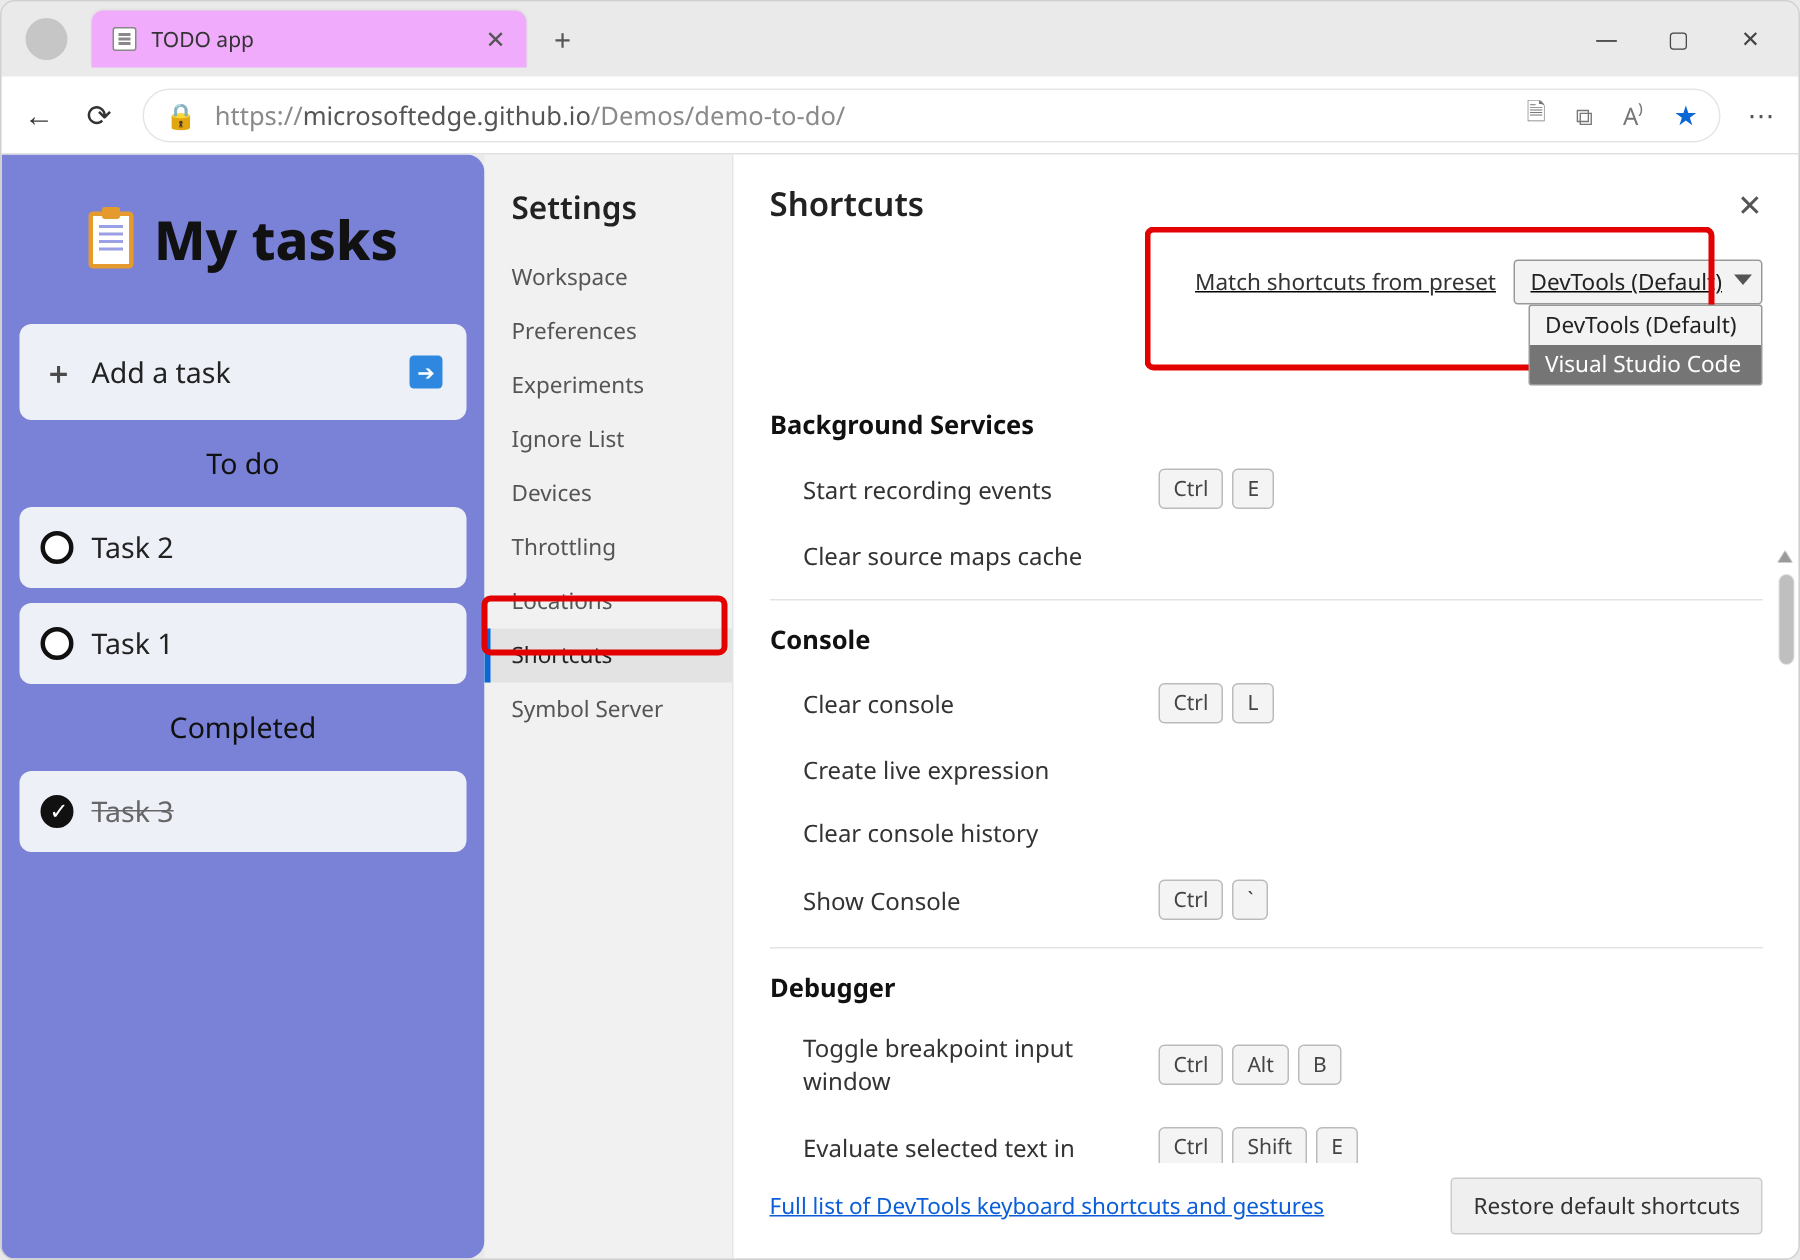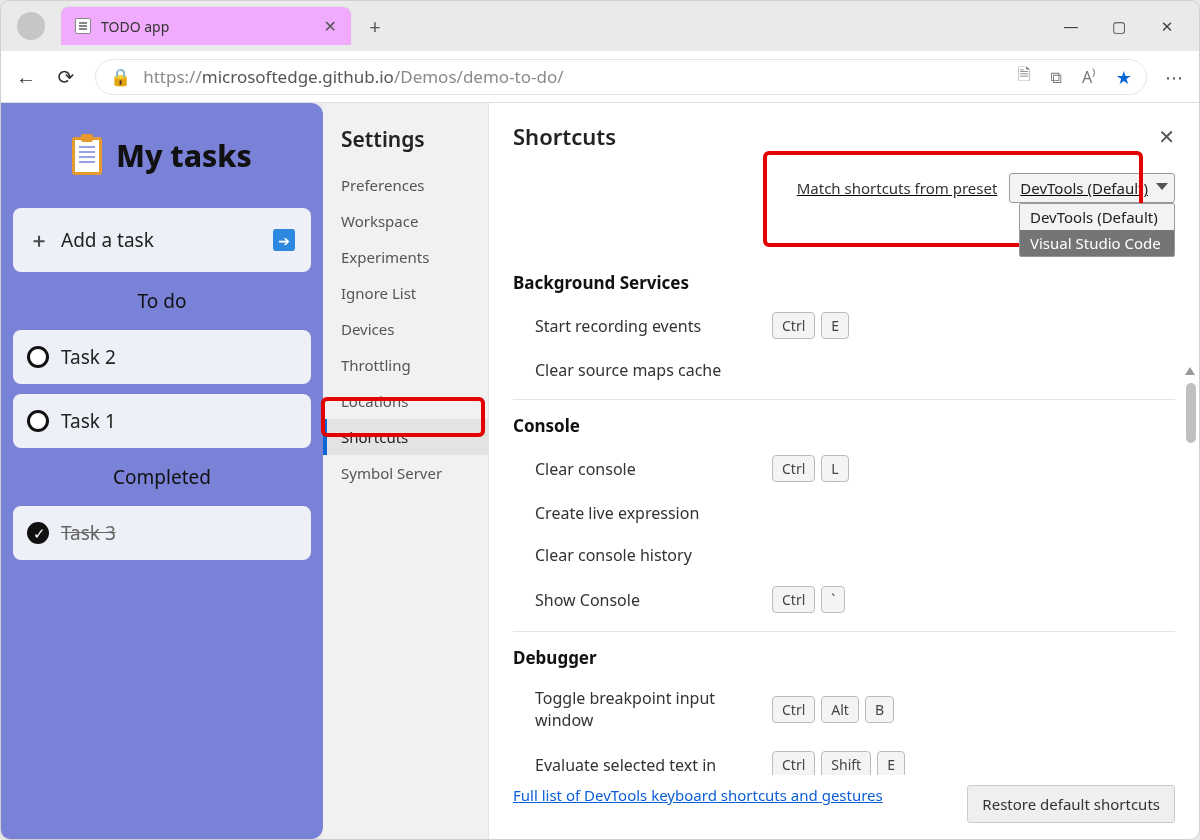--- a/index.html
+++ b/index.html
@@ -31,21 +31,21 @@
 
 
 .content { flex: 1; display: flex; overflow: hidden; }
 
 
 .todo { width: 322px; background: #7a82d8; padding: 14px 12px; display: flex; flex-direction: column; gap: 10px; border-radius: 0 12px 12px 0; }
 .todo-head { display: flex; align-items: center; justify-content: center; gap: 14px; padding: 18px 0 22px; }
 .clipboard { width: 30px; height: 38px; background: #fff; border: 3px solid #e59a2e; border-radius: 3px; position: relative; }
 .clipboard::before { content: ""; position: absolute; top: -6px; left: 6px; right: 6px; height: 8px; background: #e59a2e; border-radius: 2px; }
 .clipboard::after { content: ""; position: absolute; left: 4px; top: 6px; right: 4px; height: 2px; background: #9aa0e6; box-shadow: 0 5px 0 #9aa0e6, 0 10px 0 #9aa0e6, 0 15px 0 #9aa0e6; }
-.todo-title { font-size: 30px; font-weight: 800; color: #111; }
+.todo-title { font-size: 36px; font-weight: 800; color: #111; }
 .add-card { background: #eef0f7; border-radius: 8px; padding: 18px 16px; display: flex; align-items: center; gap: 12px; cursor: pointer; }
 .plus-ic { font-size: 20px; color: #4a4a4a; font-weight: 700; }
 .add-label { font-size: 19px; color: #222; flex: 1; }
 .go-ic { width: 22px; height: 22px; background: #2e88e0; border-radius: 3px; color: #fff; display: flex; align-items: center; justify-content: center; font-size: 14px; }
 .section-title { text-align: center; font-size: 19px; color: #111; padding: 6px 0; }
 .task-card { background: #eef0f7; border-radius: 8px; padding: 14px 14px; display: flex; align-items: center; gap: 12px; }
 .radio { width: 22px; height: 22px; border: 3px solid #111; border-radius: 50%; background: #fff; }
 .radio.checked { background: #111; position: relative; }
 .radio.checked::after { content: "✓"; color: #fff; position: absolute; left: 3px; top: -2px; font-size: 15px; }
 .task-label { font-size: 19px; color: #222; }
@@ -72,21 +72,21 @@
 .dropdown .opt.hover { background: #757575; color: #fff; }
 
 .scroll-body { flex: 1; overflow-y: auto; padding: 24px 24px 0; margin-top: 36px; }
 .section-h { font-size: 17px; font-weight: 700; color: #111; padding: 8px 0; }
 .sc-row { display: flex; align-items: center; padding: 10px 0; border-bottom: none; }
 .sc-name { font-size: 16px; color: #333; padding-left: 22px; flex: 0 0 230px; }
 .keys { display: flex; gap: 6px; margin-left: 29px; }
 .key { border: 1px solid #bbb; background: #f4f4f4; border-radius: 4px; padding: 3px 9px; font-size: 14px; color: #444; min-width: 22px; text-align: center; }
 hr.sep { border: none; border-top: 1px solid #e3e3e3; margin: 8px 0 6px; }
 
-.footer { display: flex; padding: 10px 24px 16px; gap: 16px; border-top: 0; }
+.footer { display: flex; align-items: center; padding: 10px 24px 16px; gap: 16px; border-top: 0; }
 .footer a { color: #0b5ed7; text-decoration: underline; font-size: 15px; }
 .footer .spacer { flex: 1; }
 .restore { background: #efefef; border: 1px solid #ccc; border-radius: 3px; padding: 8px 14px; font-size: 15px; color: #333; cursor: pointer; }
 
 .scroll-indicator { position: absolute; right: 3px; top: 280px; width: 10px; height: 60px; background: #bfbfbf; border-radius: 5px; }
 .scroll-arrow { position: absolute; right: 4px; top: 264px; width: 0; height: 0; border-left: 5px solid transparent; border-right: 5px solid transparent; border-bottom: 8px solid #9a9a9a; }
 </style>
 </head>
 <body>
 
@@ -149,22 +149,22 @@
       <div class="section-title">Completed</div>
       <div class="task-card">
         <span class="radio checked"></span>
         <span class="task-label done">Task 3</span>
       </div>
     </div>
 
     <div class="settings-nav" style="position:relative">
       <h2>Settings</h2>
       <div id="settings-items">
+          <div class="item">Workspace</div>
           <div class="item">Preferences</div>
-          <div class="item">Workspace</div>
           <div class="item">Experiments</div>
           <div class="item">Ignore List</div>
           <div class="item">Devices</div>
           <div class="item">Throttling</div>
           <div class="item">Locations</div>
           <div class="item active">Shortcuts</div>
           <div class="item">Symbol Server</div>
         </div>
       <div class="hl-red" style="left:-2px; top:294px; width:164px; height:40px;"></div>
     </div>

